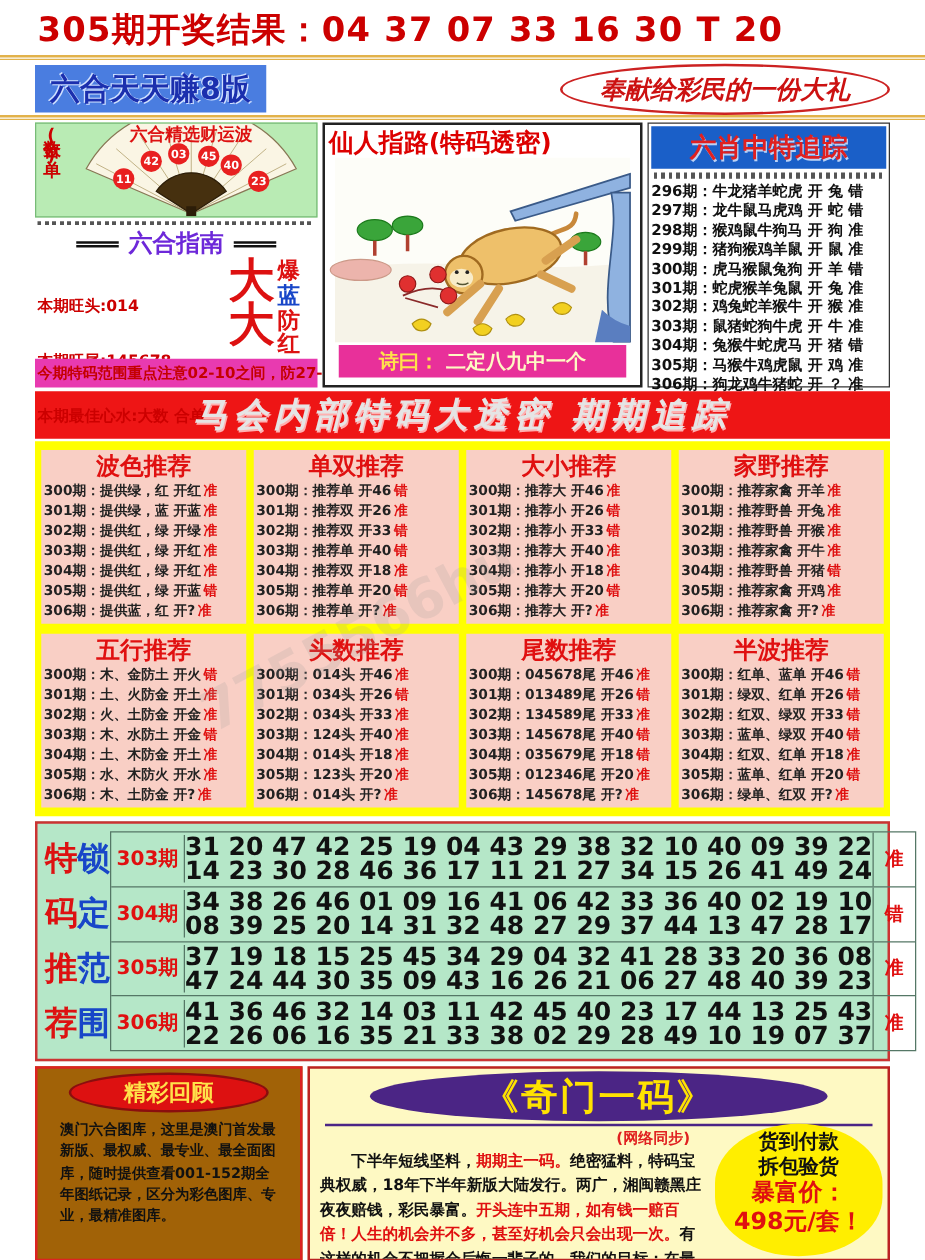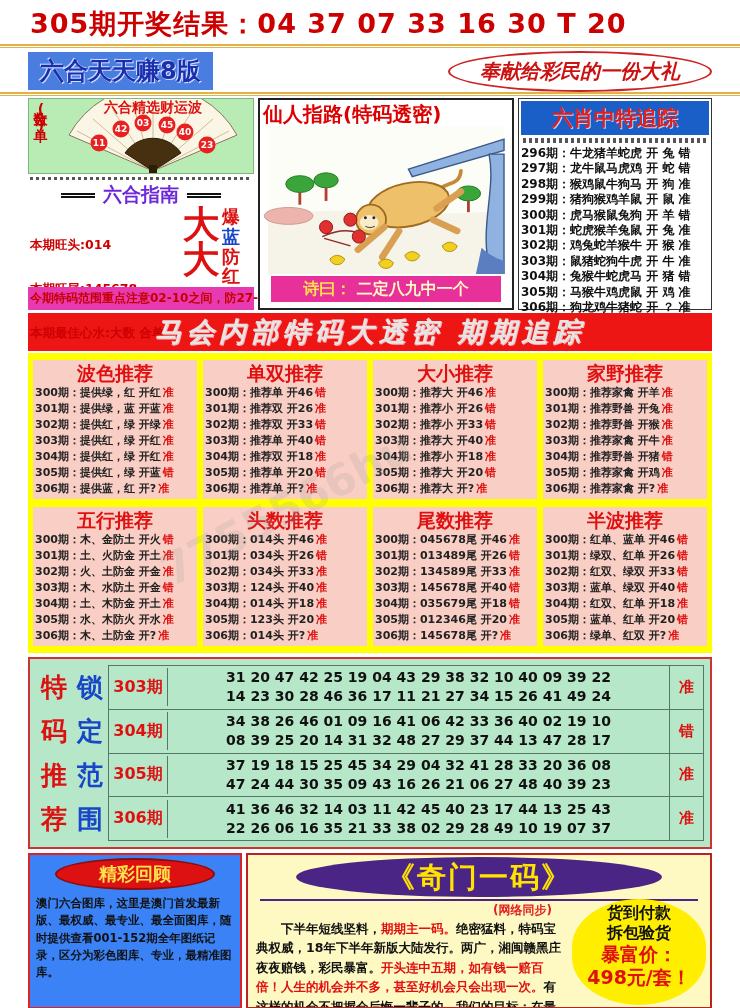--- a/index.html
+++ b/index.html
@@ -79,28 +79,28 @@
   .lock-box { height:192px; margin:4px 28px 0; background:#b5e7c8; border:2px solid #cc3333;
     padding:6px; display:flex; }
   .lock-label { width:72px; display:grid; grid-template-columns:1fr 1fr;
     align-content:space-around; text-align:center; font-size:26px; font-weight:bold;
     line-height:40px; }
   .lock-table { flex:1; border:1px solid #557766; display:flex; flex-direction:column; }
   .lock-row { flex:1; display:flex; align-items:center; border-bottom:1px solid #557766; }
   .lock-row:last-child { border-bottom:none; }
   .lock-period { width:58px; color:#e01010; font-weight:bold; font-size:16px;
     text-align:center; }
-  .lock-nums { flex:1; border-left:1px solid #557766; text-align:center; font-size:14px;
+  .lock-nums { flex:1; border-left:1px solid #557766; text-align:center; font-size:20px;
     font-weight:bold; color:#111; line-height:19px; white-space:nowrap; }
   .lock-verdict { width:34px; border-left:1px solid #557766; color:#e01010;
     font-weight:bold; font-size:15px; text-align:center; align-self:stretch;
     display:flex; align-items:center; justify-content:center; }
 
   .footer-row { height:156px; margin:4px 28px 0; display:flex; gap:4px; }
-  .recall-box { width:214px; background:#3b82f6; border:2px solid #dd2222; padding:3px 6px; }
+  .recall-box { width:214px; background:#a16207; border:2px solid #dd2222; padding:3px 18px; }
   .recall-badge { width:160px; margin:0 auto; background:#dd1111; color:#ffe24a;
     border:2px solid #8a0e0e; border-radius:50%; text-align:center; font-size:18px;
     font-weight:bold; padding:2px 0; }
   .recall-text { margin-top:5px; font-size:11.5px; font-weight:bold; color:#111;
     line-height:1.5; }
   .qimen-box { flex:1; background:#fef9c3; border:2px solid #bb2222; position:relative;
     padding:2px 8px; overflow:hidden; }
   .qimen-banner { width:82%; height:40px; margin:0 auto; background:#4b2585;
     border-radius:50%; text-align:center; line-height:40px; color:#ffe200;
     font-size:29px; font-weight:bold; letter-spacing:2px; }

